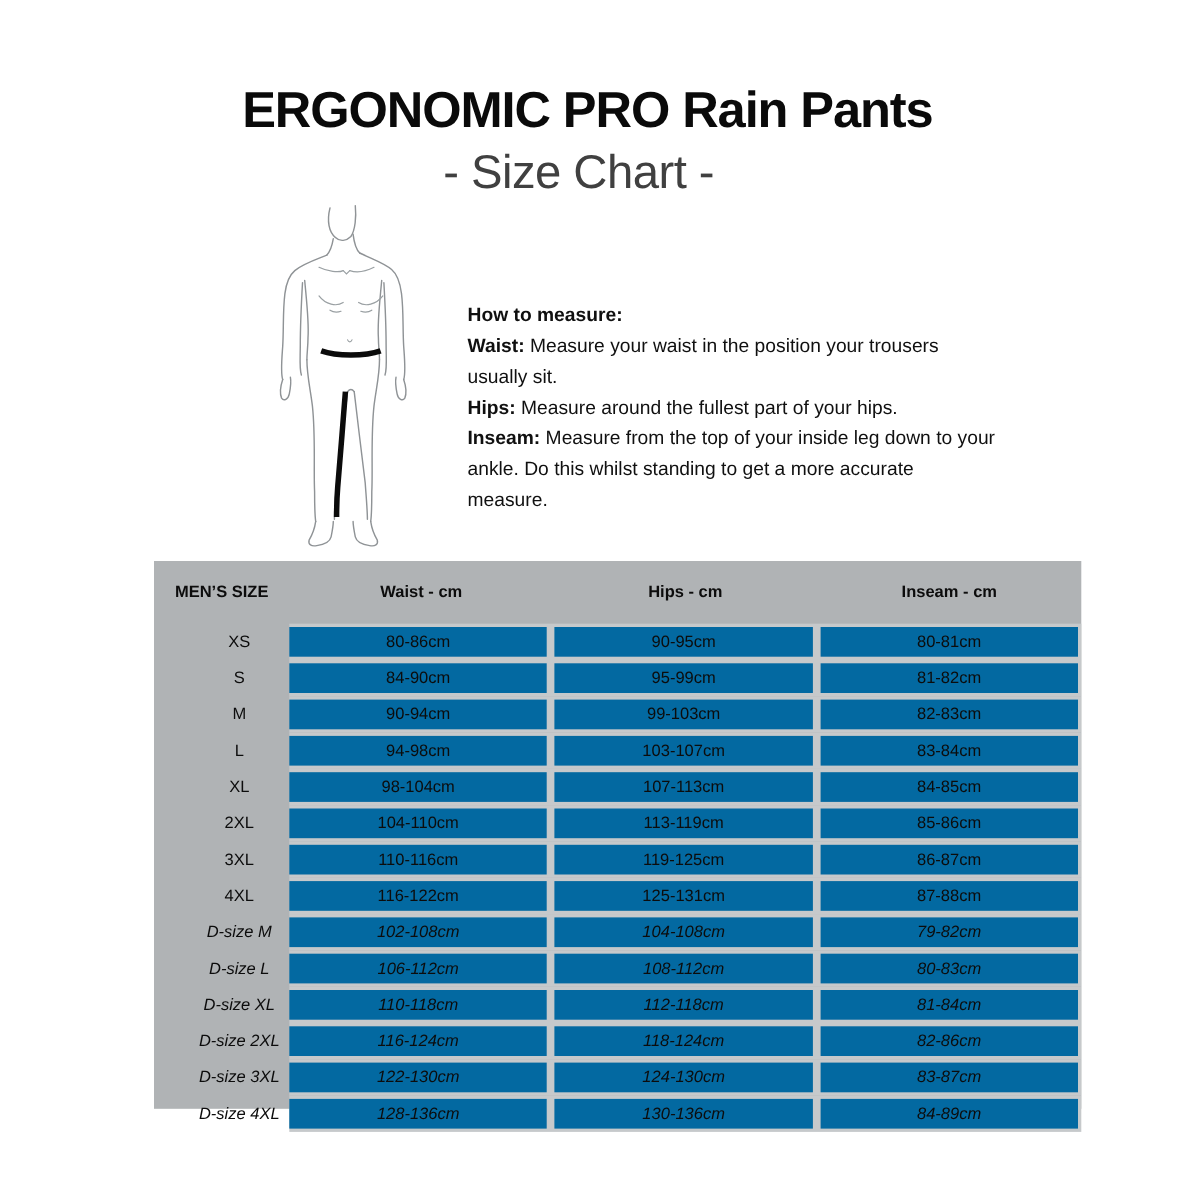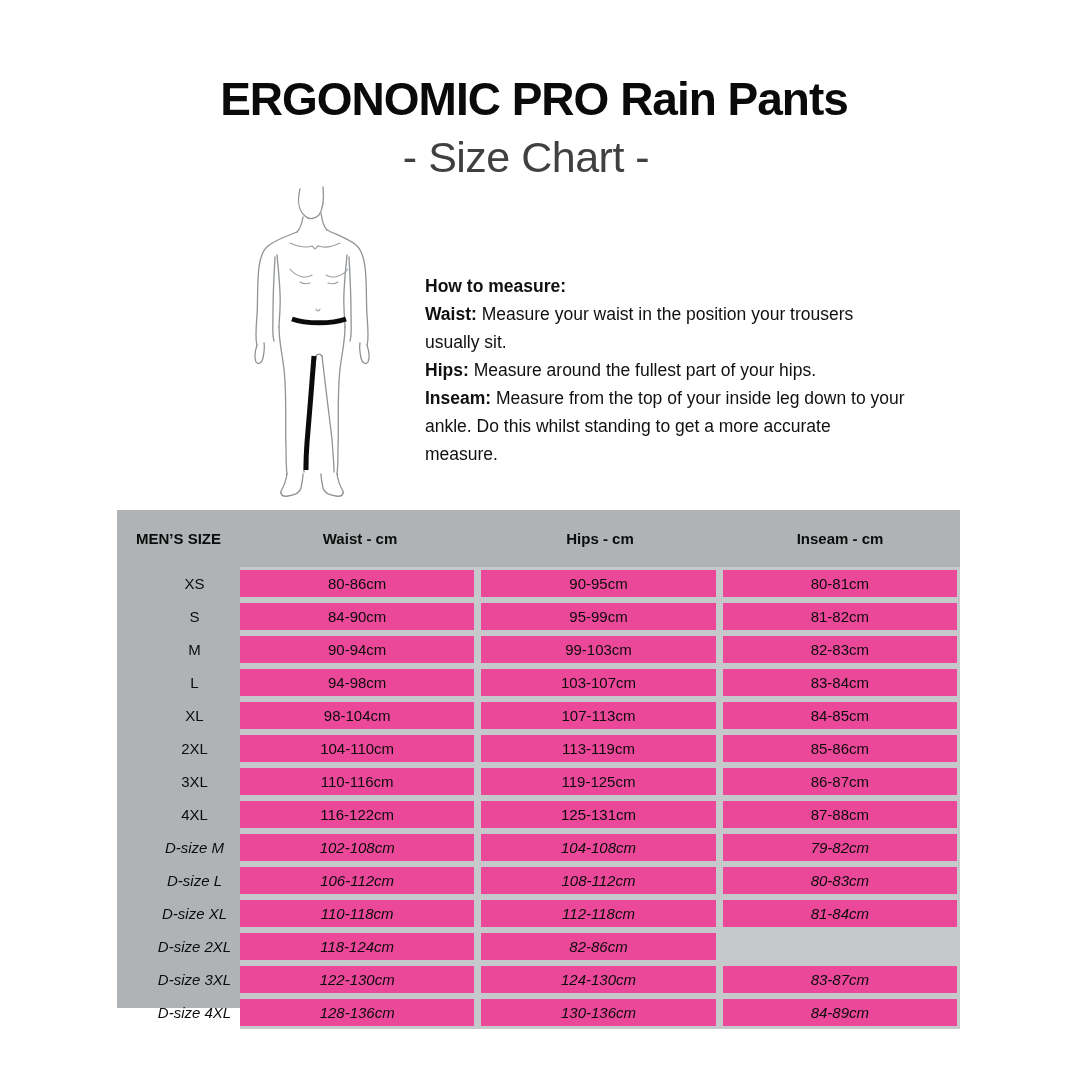--- a/index.html
+++ b/index.html
@@ -41,21 +41,21 @@
     left: 425px; top: 272px;
     width: 480px;
     font-size: 17.5px;
     line-height: 28px;
     color: #101010;
   }
   .instructions .howto { font-weight: 700; }
   .instructions b { font-weight: 700; margin-top: 48px; }
   .size-table {
     position: absolute;
-    left: 117px; top: 510px;
+    left: 140px; top: 510px;
     width: 843px; height: 498px;
     background: #b0b3b5;
   }
   .thead {
     display: grid;
     grid-template-columns: 123px 1fr 1fr 1fr;
     height: 57px;
     align-items: center;
     text-align: center;
     font-size: 15px;
@@ -76,21 +76,21 @@
     padding-left: 32px;
   }
   .strip {
     background: #c6c9cb;
     display: grid;
     grid-template-columns: repeat(3, 1fr);
     column-gap: 7px;
     padding: 3px 3px 3px 0;
   }
   .cell {
-    background: #ec4899;
+    background: #0369a1;
     display: flex;
     align-items: center;
     justify-content: center;
     font-size: 15px;
     color: #0c0c0c;
   }
   .trow.italic .size-label, .trow.italic .cell { font-style: italic; }
   svg .outline { fill: none; stroke: #8f9396; stroke-width: 1.3; stroke-linecap: round; }
   svg .detail  { fill: none; stroke: #9aa0a3; stroke-width: 1.1; stroke-linecap: round; }
   svg .marker  { fill: none; stroke: #0b0b0b; stroke-width: 5; stroke-linecap: butt; }
@@ -256,20 +256,21 @@
     <div class="strip">
       <div class="cell">110-118cm</div>
       <div class="cell">112-118cm</div>
       <div class="cell">81-84cm</div>
     </div>
   </div>
 
   <div class="trow italic">
     <div class="size-label">D-size 2XL</div>
     <div class="strip">
+      <div class="cell">116-124cm</div>
       <div class="cell">118-124cm</div>
       <div class="cell">82-86cm</div>
     </div>
   </div>
 
   <div class="trow italic">
     <div class="size-label">D-size 3XL</div>
     <div class="strip">
       <div class="cell">122-130cm</div>
       <div class="cell">124-130cm</div>

